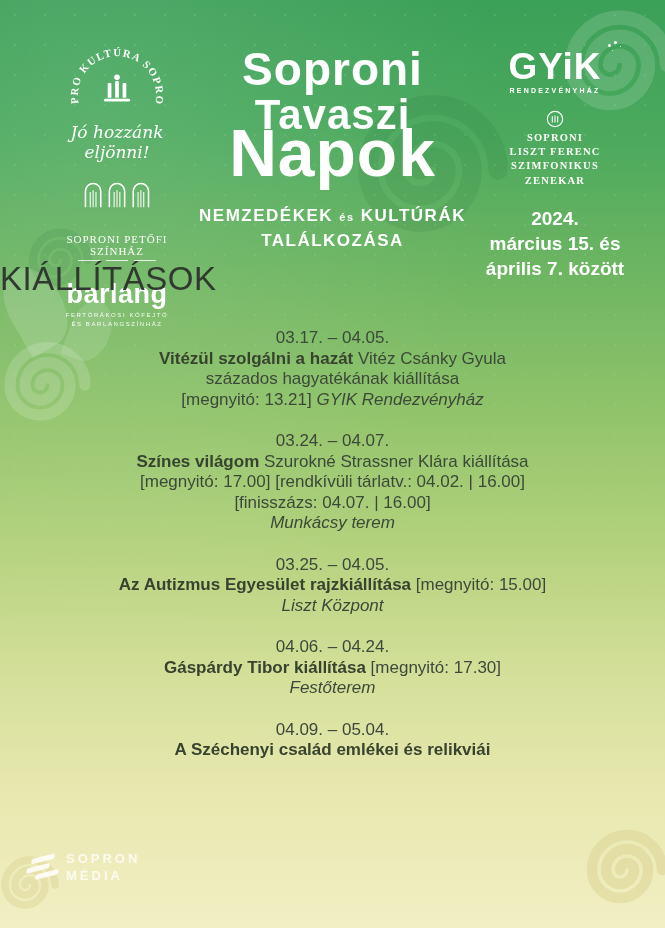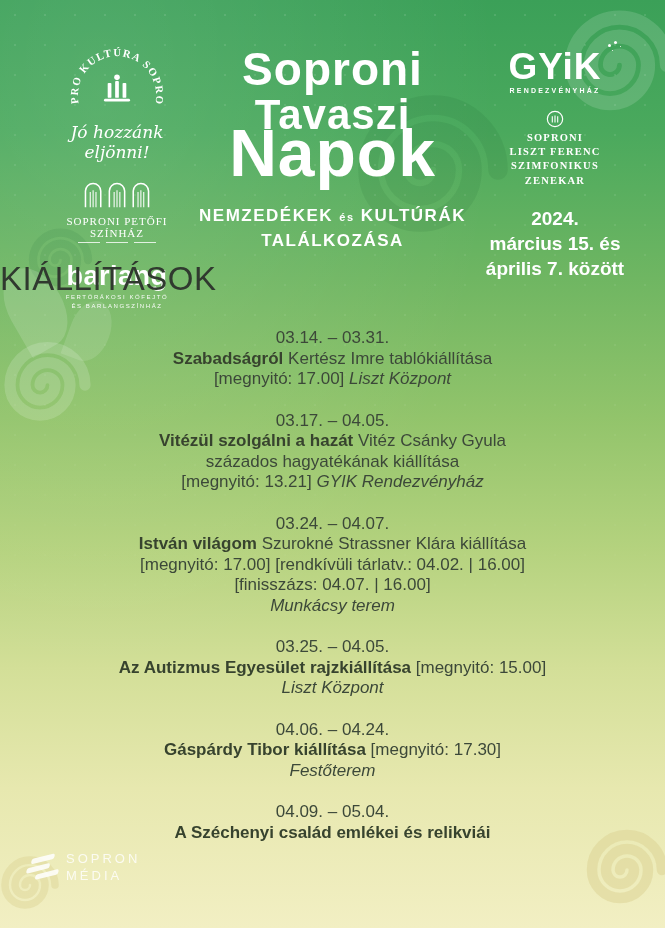--- a/index.html
+++ b/index.html
@@ -22,21 +22,21 @@
   .col-left{position:absolute;left:38px;top:42px;width:158px;text-align:center;color:#fff;}
   .col-right{position:absolute;right:30px;top:48px;width:160px;text-align:center;color:#fff;}
   .title-block{position:absolute;left:50%;transform:translateX(-50%);top:46px;text-align:center;color:#fff;white-space:nowrap;}
   .t1{font-size:46px;font-weight:700;line-height:1.0;letter-spacing:1px;}
   .t2{font-size:42px;font-weight:700;line-height:1.0;margin-top:2px;letter-spacing:1px;}
   .t3{font-size:66px;font-weight:700;line-height:1.0;margin-top:-16px;letter-spacing:1px;}
   .subtitle{margin-top:18px;font-size:17px;font-weight:700;letter-spacing:1.5px;line-height:1.45;}
   .subtitle .conj{font-size:11px;font-weight:700;}
   .prok-tagline{font-family:"DejaVu Serif",serif;font-style:italic;font-size:17px;margin-top:-4px;}
   .petofi{margin-top:16px;}
-  .petofi-name{font-family:"Liberation Serif",serif;font-size:11px;letter-spacing:1px;margin-top:3px;}
+  .petofi-name{font-family:"Liberation Serif",serif;font-size:11px;letter-spacing:1px;margin-top:21px;}
   .petofi-divider{display:flex;justify-content:center;gap:6px;margin-top:3px;}
   .petofi-divider i{display:block;width:22px;height:1px;background:rgba(255,255,255,.8);}
   .barlang{margin-top:20px;}
   .barlang-name{font-size:27px;font-weight:700;letter-spacing:.5px;line-height:1;}
   .barlang-sub{font-size:6px;letter-spacing:1.6px;line-height:1.5;margin-top:3px;opacity:.95;}
   .gyik-wrap{position:relative;display:inline-block;}
   .gyik-name{font-size:37px;font-weight:700;letter-spacing:1px;line-height:1;}
   .gyik-dots{position:absolute;top:-4px;right:-9px;width:3px;height:3px;border-radius:50%;background:#fff;
     box-shadow:6px -3px 0 0 #fff,11px 1px 0 -1px #fff,3px 5px 0 -1px #fff;}
   .gyik-sub{font-size:7px;font-weight:700;letter-spacing:2.2px;margin-top:2px;}
@@ -51,21 +51,21 @@
   .event + .event{margin-top:21px;}
   .seg-bold{font-weight:700;color:#37432e;}
   .seg-italic{font-style:italic;}
   
   .media-logo{position:absolute;left:26px;top:851px;display:flex;align-items:center;gap:9px;color:rgba(255,255,255,.8);}
   .media-icon{display:flex;flex-direction:column;gap:3px;transform:rotate(-14deg);}
   .media-icon i{display:block;width:24px;height:5px;background:rgba(255,255,255,.85);border-radius:2px;transform:skewX(-24deg);}
   .media-icon i:nth-child(1){margin-left:7px;}
   .media-icon i:nth-child(2){margin-left:0px;}
   .media-icon i:nth-child(3){margin-left:7px;}
-  .media-text{font-size:13px;font-weight:400;letter-spacing:3px;line-height:1.3;}
+  .media-text{font-size:13px;font-weight:700;letter-spacing:3px;line-height:1.3;}
 </style>
 </head>
 <body>
 
 <div class="poster">
 
   <svg class="swirl" style="left:290px;top:40px;color:rgba(15,85,40,0.10);" width="260" height="260" viewBox="0 0 120 120">
     <path d="M60 60 a6 6 0 0 1 12 0 a12 12 0 0 1 -24 0 a18 18 0 0 1 36 0 a24 24 0 0 1 -48 0 a30 30 0 0 1 60 0" fill="none" stroke="currentColor" stroke-width="9" stroke-linecap="round"></path>
   </svg>
   <svg class="swirl" style="right:-40px;top:-30px;color:rgba(255,255,255,0.14);" width="190" height="190" viewBox="0 0 120 120">
@@ -167,33 +167,28 @@
     <div class="date-block">
       <div>2024.</div>
       <div>március 15. és</div>
       <div>április 7. között</div>
     </div>
   </div>
 
   <div class="heading">KIÁLLÍTÁSOK</div>
   <div class="events" id="events">
       <div class="event">
-        <div class="event-line"><span class="seg">03.14. – 03.31.</span></div>
-        <div class="event-line"><span class="seg-bold">Szabadságról</span><span class="seg"> Kertész Imre tablókiállítása</span></div>
-        <div class="event-line"><span class="seg">[megnyitó: 17.00] </span><span class="seg-italic">Liszt Központ</span></div>
-      </div>
-      <div class="event">
         <div class="event-line"><span class="seg">03.17. – 04.05.</span></div>
         <div class="event-line"><span class="seg-bold">Vitézül szolgálni a hazát</span><span class="seg"> Vitéz Csánky Gyula</span></div>
         <div class="event-line"><span class="seg">százados hagyatékának kiállítása</span></div>
         <div class="event-line"><span class="seg">[megnyitó: 13.21] </span><span class="seg-italic">GYIK Rendezvényház</span></div>
       </div>
       <div class="event">
         <div class="event-line"><span class="seg">03.24. – 04.07.</span></div>
-        <div class="event-line"><span class="seg-bold">István világom</span><span class="seg"> Szurokné Strassner Klára kiállítása</span></div>
+        <div class="event-line"><span class="seg-bold">Színes világom</span><span class="seg"> Szurokné Strassner Klára kiállítása</span></div>
         <div class="event-line"><span class="seg">[megnyitó: 17.00] [rendkívüli tárlatv.: 04.02.  |  16.00]</span></div>
         <div class="event-line"><span class="seg">[finisszázs: 04.07.  |  16.00]</span></div>
         <div class="event-line"><span class="seg-italic">Munkácsy terem</span></div>
       </div>
       <div class="event">
         <div class="event-line"><span class="seg">03.25. – 04.05.</span></div>
         <div class="event-line"><span class="seg-bold">Az Autizmus Egyesület rajzkiállítása</span><span class="seg"> [megnyitó: 15.00]</span></div>
         <div class="event-line"><span class="seg-italic">Liszt Központ</span></div>
       </div>
       <div class="event">

